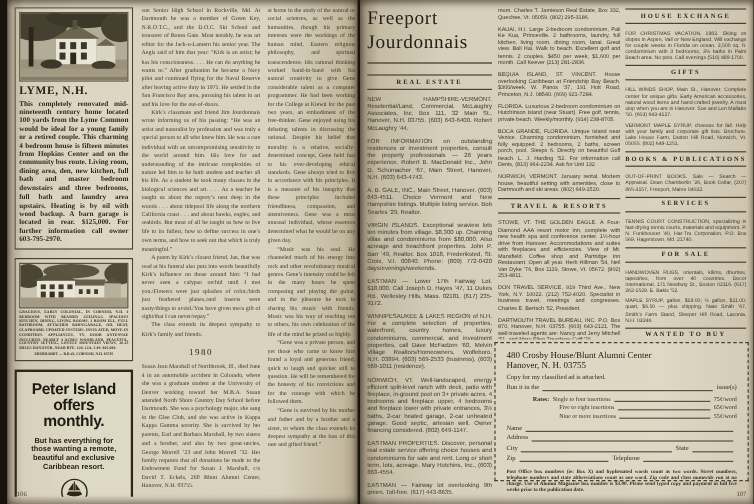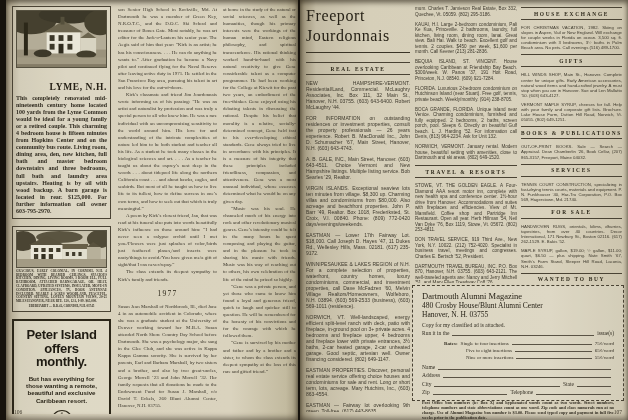--- a/index.html
+++ b/index.html
@@ -5,21 +5,21 @@
   *{margin:0;padding:0;box-sizing:border-box}
   html,body{width:628px;height:420px;overflow:hidden}
   body{background:#17130d;font-family:"Liberation Serif",serif;position:relative}
   .page{position:absolute;top:0;height:420px;box-shadow:inset 0 3px 5px rgba(35,28,15,.55), inset 0 -3px 5px rgba(35,28,15,.4)}
   .page-left{left:6px;width:292px;background:linear-gradient(90deg,#a89e86 0,#cfc8b2 14px,#d9d2bd 60px,#dad3be 225px,#c2ba9f 280px,#a3997f 292px)}
   .page-right{left:300px;width:328px;background:linear-gradient(90deg,#978d73 0,#c4bca5 16px,#d6cfb9 70px,#d9d2bd 250px,#ccc4ad 328px)}
   .col{position:absolute;overflow:hidden;color:#3a352a}
   
   .adbox{border:1px solid #4a4334;padding:3px;margin-bottom:7px;background:rgba(250,248,238,.12)}
   .photo{width:100%;display:block;border:1px solid #55503f}
-  .lyme-title{font:bold 9.5px/11px "Liberation Serif",serif;text-align:right;letter-spacing:.6px;margin:14px 0 2px;color:#262116}
+  .lyme-title{font:bold 9.5px/11px "Liberation Serif",serif;text-align:left;letter-spacing:.6px;margin:3px 0 2px;color:#262116}
   .lyme-body{font:bold 6px/7.05px "Liberation Serif",serif;text-align:justify;color:#302b20}
   .cornish-cap{font:bold 3.1px/3.8px "Liberation Serif",serif;text-align:justify;margin-top:2px;color:#332e23;letter-spacing:.1px}
   .cornish-contact{font:bold 3.1px/4.2px "Liberation Serif",serif;text-align:center;color:#332e23}
   .peter{border:2px solid #2c2719;padding:7px 4px 5px;text-align:center;margin-bottom:4px;background:rgba(246,243,232,.2)}
   .peter-head{font:bold 13px/13.5px "Liberation Sans",sans-serif;letter-spacing:-.3px;color:#1f1b12}
   .peter-sub{font:bold 6.2px/7.4px "Liberation Sans",sans-serif;margin:6px 6px 0;color:#2a2518}
   .peter-logo{margin:5px auto 2px;width:24px;height:24px}
   .pagenum{position:absolute;font:5.5px "Liberation Serif",serif;color:#403a2c}
   
   .mem{font:4.9px/7.1px "Liberation Serif",serif;text-align:justify;text-indent:8px;color:#3b362b}
@@ -127,21 +127,21 @@
       
       
     </div>
   </div>
 
   <div class="col" style="left:112px;top:6px;width:99px;height:406px">
     <p class="mem noind">son Senior High School in Rockville, Md. At Dartmouth he was a member of Green Key, N.R.O.T.C., and the D.O.C. Ski School and treasurer of Bones Gate. Most notably, he was art editor for the Jack-o-Lantern his senior year. The Aegis said of him that year: “Kirk is an artist; he has his consciousness. . . . He can do anything he wants to.” After graduation he became a Navy pilot and continued flying for the Naval Reserve after leaving active duty in 1971. He settled in the San Francisco Bay area, pursuing his talent in art and his love for the out-of-doors.</p>
     <p class="mem">Kirk’s classmate and friend Jim Jourdonnais wrote informing us of his passing: “He was an artist and naturalist by profession and was truly a special person to all who knew him. He was a rare individual with an uncompromising sensitivity to the world around him. His love for and understanding of the intricate complexities of nature led him to be both student and teacher all his life. As a student he took many classes in the biological sciences and art. . . . As a teacher he taught us about the osprey’s nest deep in the woods . . . about tidepool life along the northern California coast . . . and about hawks, eagles, and seabirds. But most of all he taught us how to live life to its fullest, how to define success in one’s own terms, and how to seek out that which is truly meaningful.”</p>
     <p class="mem">A poem by Kirk’s closest friend, Jan, that was read at his funeral also puts into words beautifully Kirk’s influence on those around him: “I had never seen a calypso orchid until I met you./Flowers were just splashes of color,/birds just feathered planes,/and insects were nasty/things to avoid./You have given me/a gift of sight/that I can never/repay.”</p>
     <p class="mem">The class extends its deepest sympathy to Kirk’s family and friends.</p>
-    <div class="yearhead">1977</div>
+    <div class="yearhead">1980</div>
     <p class="mem noind">Susan Jean Marshall of Northbrook, Ill., died June 4 in an automobile accident in Colorado, where she was a graduate student at the University of Denver working toward her M.B.A. Susan attended North Shore Country Day School before Dartmouth. She was a psychology major, she sang in the Glee Club, and she was active in Kappa Kappa Gamma sorority. She is survived by her parents, Earl and Barbara Marshall, by two sisters and a brother, and also by two great-uncles, George Morrell ’23 and John Morrell ’32. Her family requests that all donations be made to the Endowment Fund for Susan J. Marshall, c/o David T. Eckels, 260 Blunt Alumni Center, Hanover, N.H. 03755.</p>
 
   </div>
 
   <div class="col" style="left:217px;top:6px;width:73px;height:406px">
     <p class="mem noind">at home in the study of the natural or social sciences, as well as the humanities, though his primary interests were the workings of the human mind, Eastern religious philosophy, and spiritual transcendence. His rational thinking worked hand-in-hand with his natural creativity to give Gene considerable talent as a computer programmer. He had been working for the College at Kiewit for the past two years, an embodiment of the free-thinker. Gene enjoyed using his debating talents in discussing the rational. Despite his belief that morality is a relative, socially-determined concept, Gene held fast to his ever-developing ethical standards. Gene always tried to live in accordance with his principles. It is a measure of his integrity that these principles included friendliness, compassion, and attentiveness. Gene was a most unusual individual, whose essences determined what he would be on any given day.</p>
     <p class="mem">“Music was his soul. He channeled much of his energy into rock and other revolutionary musical genres. Gene’s intensity could be felt in the many hours he spent composing and playing the guitar, and in the pleasure he took in sharing his music with friends. Music was his way of reaching out to others, his own celebration of the life of the mind he prized so highly.</p>
     <p class="mem">“Gene was a private person, and yet those who came to know him found a loyal and generous friend, quick to laugh and quicker still to question. He will be remembered for the honesty of his convictions and for the courage with which he followed them.</p>
     <p class="mem">“Gene is survived by his mother and father and by a brother and a sister, to whom the class extends its deepest sympathy at the loss of this rare and gifted friend.”</p>
   </div>
@@ -193,21 +193,20 @@
     <div class="sec">SERVICES</div>
     <p class="ad">TENNIS COURT CONSTRUCTION, specializing in fast-drying tennis courts, materials and equipment. P. N. Funkhouser ’40, Har-Tru Corporation, P.O. Box 569, Hagerstown, Md. 21740.</p>
     <div class="sec">FOR SALE</div>
     <p class="ad">HANDWOVEN RUGS, orientals, kilims, dhurries, tapestries, from over 40 countries. Decor International, 171 Newbury St., Boston 02116. (617) 262-1529. E. Bakis ’52.</p>
     <p class="ad">MAPLE SYRUP, gallon, $19.00; ½ gallon, $11.00; quart, $6.50 — plus shipping. Nate Smith ’67, Smith’s Farm Stand, Sleeper Hill Road, Laconia, N.H. 03246.</p>
     <div class="sec">WANTED TO BUY</div>
 
   </div>
 
   <div class="coupon">
-    <div class="c-title">Dartmouth Alumni Magazine</div>
     <div class="c-addr">480 Crosby House/Blunt Alumni Center</div>
     <div class="c-addr">Hanover, N. H. 03755</div>
     <div class="c-copy">Copy for my classified ad is attached.</div>
     <div class="c-row">
       <span class="lbl">Run it in the</span>
       <span class="fill"></span>
       <span class="lbl">issue(s)</span>
     </div>
     <div class="rates">
       <div class="c-row">

